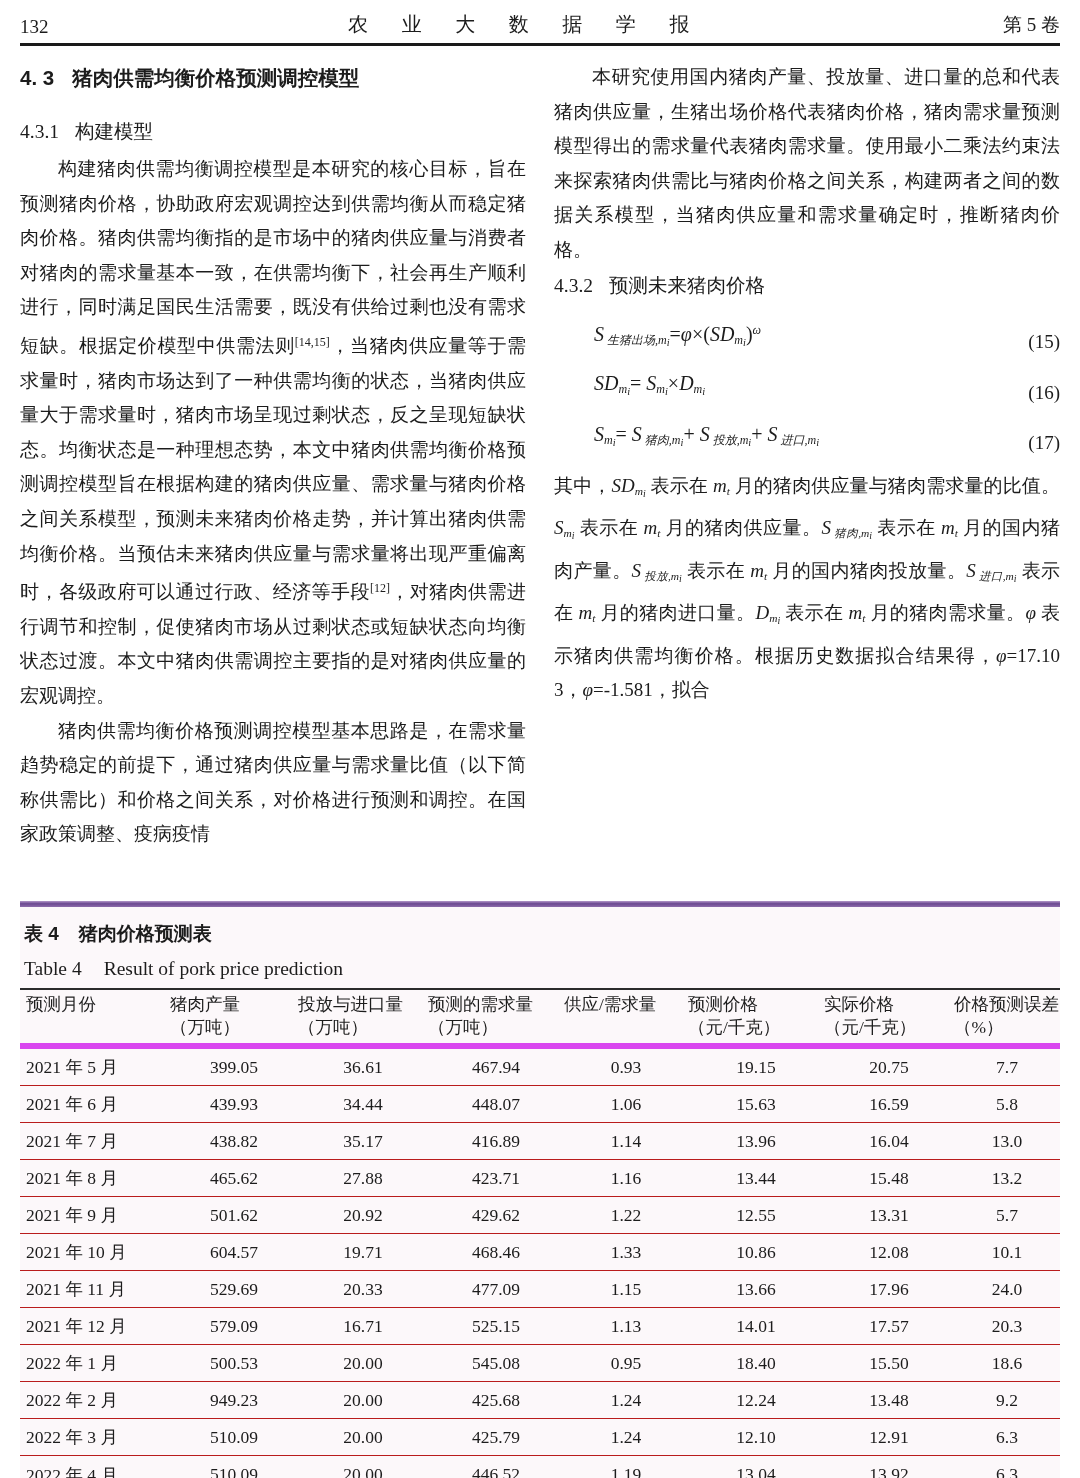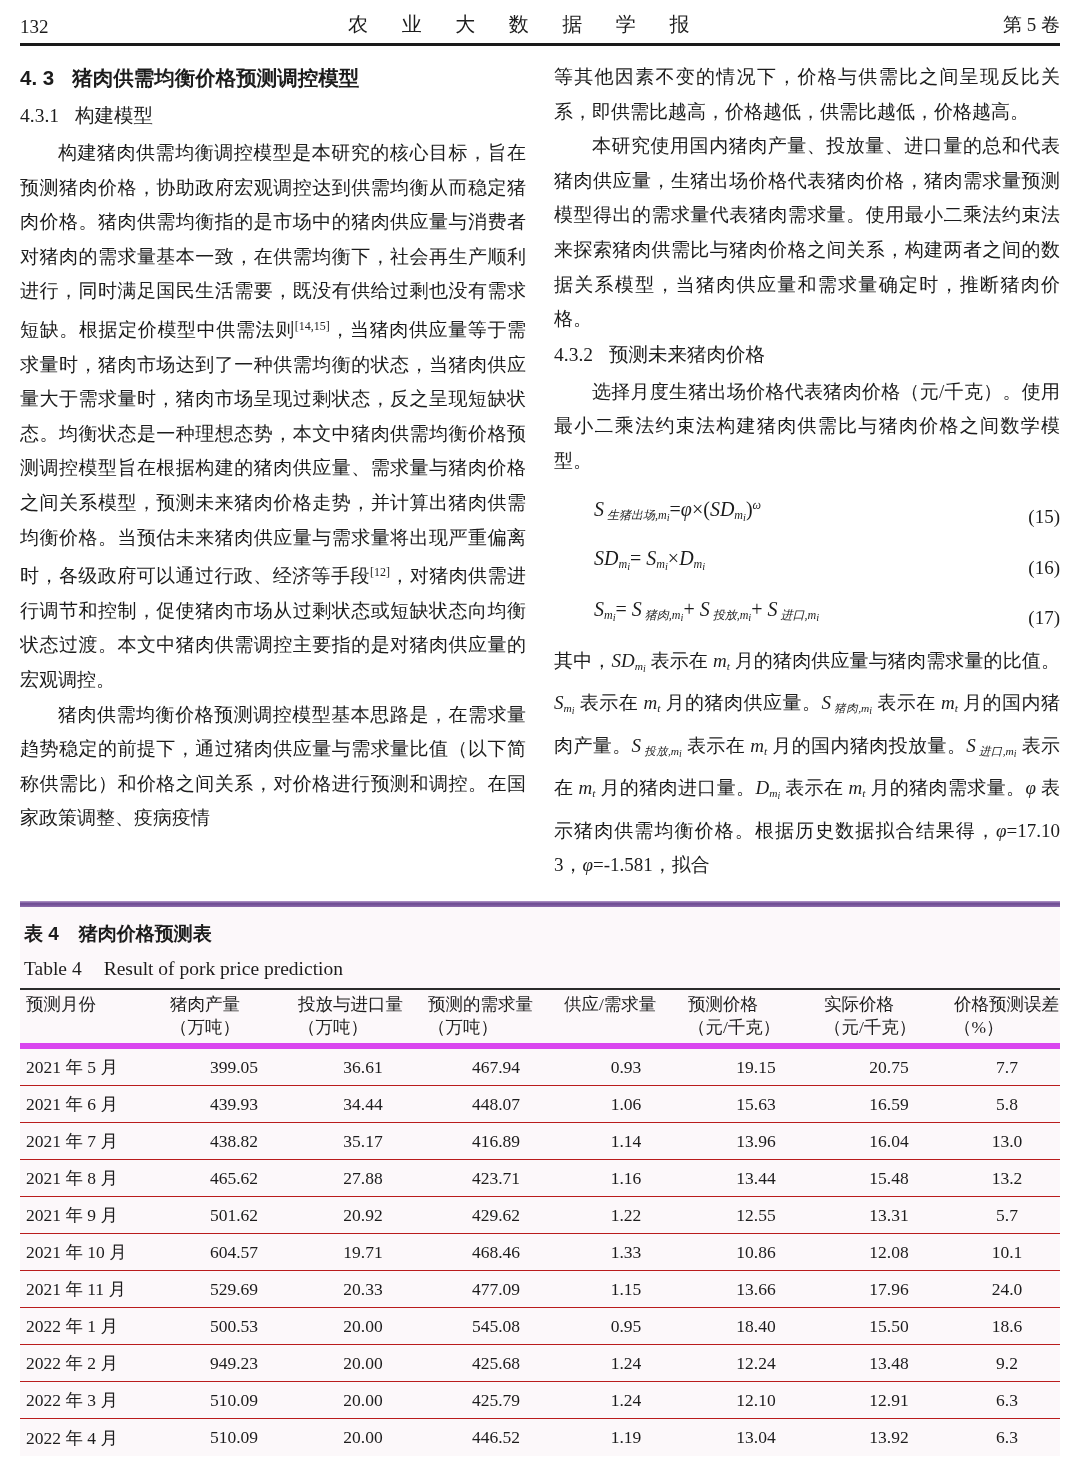--- a/index.html
+++ b/index.html
@@ -31,21 +31,21 @@
   }
   .col { width: 506px; }
   .body-p {
     font-size: 19px; line-height: 34.6px; text-align: justify;
     word-break: break-all;
   }
   .body-p.indent { text-indent: 2em; }
   sup.ref { font-size: 12px; vertical-align: 6px; }
   .sec-heading {
     font-family: "Liberation Sans", "DejaVu Sans", sans-serif;
-    font-size: 20.5px; font-weight: bold; line-height: 36px; margin-bottom: 2px;
+    font-size: 20.5px; font-weight: bold; line-height: 36px; margin-bottom: 18px;
   }
   .sec-heading .num { margin-right: 18px; }
   .subsec { font-size: 19.5px; font-weight: normal; line-height: 36px; margin-bottom: 2px; }
   .subsec .num { margin-right: 16px; }
 
   
   .equation {
     display: flex; justify-content: space-between; align-items: flex-end;
     margin: 11px 0 11px 40px; font-size: 20px; line-height: 30px;
   }
@@ -108,26 +108,24 @@
         <span class="num">4. 3</span><span>猪肉供需均衡价格预测调控模型</span>
       </div>
       <div class="subsec">
         <span class="num">4.3.1</span><span>构建模型</span>
       </div>
       <p class="body-p indent"><span>构建猪肉供需均衡调控模型是本研究的核心目标，旨在预测猪肉价格，协助政府宏观调控达到供需均衡从而稳定猪肉价格。猪肉供需均衡指的是市场中的猪肉供应量与消费者对猪肉的需求量基本一致，在供需均衡下，社会再生产顺利进行，同时满足国民生活需要，既没有供给过剩也没有需求短缺。根据定价模型中供需法则</span><sup class="ref">[14,15]</sup><span>，当猪肉供应量等于需求量时，猪肉市场达到了一种供需均衡的状态，当猪肉供应量大于需求量时，猪肉市场呈现过剩状态，反之呈现短缺状态。均衡状态是一种理想态势，本文中猪肉供需均衡价格预测调控模型旨在根据构建的猪肉供应量、需求量与猪肉价格之间关系模型，预测未来猪肉价格走势，并计算出猪肉供需均衡价格。当预估未来猪肉供应量与需求量将出现严重偏离时，各级政府可以通过行政、经济等手段</span><sup class="ref">[12]</sup><span>，对猪肉供需进行调节和控制，促使猪肉市场从过剩状态或短缺状态向均衡状态过渡。本文中猪肉供需调控主要指的是对猪肉供应量的宏观调控。</span></p>
       <p class="body-p indent">猪肉供需均衡价格预测调控模型基本思路是，在需求量趋势稳定的前提下，通过猪肉供应量与需求量比值（以下简称供需比）和价格之间关系，对价格进行预测和调控。在国家政策调整、疫病疫情</p>
     </div>
 
     <div class="col">
-      <p class="body-p">等其他因素不变的情况下，价格与供需比之间呈现反比关系，即供需比越高，价格越低，供需比越低，价格越高。</p>
       <p class="body-p indent">本研究使用国内猪肉产量、投放量、进口量的总和代表猪肉供应量，生猪出场价格代表猪肉价格，猪肉需求量预测模型得出的需求量代表猪肉需求量。使用最小二乘法约束法来探索猪肉供需比与猪肉价格之间关系，构建两者之间的数据关系模型，当猪肉供应量和需求量确定时，推断猪肉价格。</p>
       <div class="subsec">
         <span class="num">4.3.2</span><span>预测未来猪肉价格</span>
       </div>
-      <p class="body-p indent">选择月度生猪出场价格代表猪肉价格（元/千克）。使用最小二乘法约束法构建猪肉供需比与猪肉价格之间数学模型。</p>
 
       <div class="equation">
         <span class="eq-body"><span class="tk-v">S</span><span class="tk-s"> 生猪出场,m</span><span class="tk-ss">i</span><span class="tk-p">=</span><span class="tk-v">φ</span><span class="tk-p">×(</span><span class="tk-v">SD</span><span class="tk-s">m</span><span class="tk-ss">i</span><span class="tk-p">)</span><span class="tk-sup">ω</span></span>
         <span class="eq-no">(15)</span>
       </div>
       <div class="equation">
         <span class="eq-body"><span class="tk-v">SD</span><span class="tk-s">m</span><span class="tk-ss">i</span><span class="tk-p">= </span><span class="tk-v">S</span><span class="tk-s">m</span><span class="tk-ss">i</span><span class="tk-p">×</span><span class="tk-v">D</span><span class="tk-s">m</span><span class="tk-ss">i</span></span>
         <span class="eq-no">(16)</span>
       </div>
       <div class="equation">
@@ -246,20 +244,30 @@
           <div class="t-cell first">2021 年 11 月</div>
           <div class="t-cell">529.69</div>
           <div class="t-cell">20.33</div>
           <div class="t-cell">477.09</div>
           <div class="t-cell">1.15</div>
           <div class="t-cell">13.66</div>
           <div class="t-cell">17.96</div>
           <div class="t-cell">24.0</div>
         </div>
         <div class="t-row t-grid">
+          <div class="t-cell first">2021 年 12 月</div>
+          <div class="t-cell">579.09</div>
+          <div class="t-cell">16.71</div>
+          <div class="t-cell">525.15</div>
+          <div class="t-cell">1.13</div>
+          <div class="t-cell">14.01</div>
+          <div class="t-cell">17.57</div>
+          <div class="t-cell">20.3</div>
+        </div>
+        <div class="t-row t-grid">
           <div class="t-cell first">2022 年 1 月</div>
           <div class="t-cell">500.53</div>
           <div class="t-cell">20.00</div>
           <div class="t-cell">545.08</div>
           <div class="t-cell">0.95</div>
           <div class="t-cell">18.40</div>
           <div class="t-cell">15.50</div>
           <div class="t-cell">18.6</div>
         </div>
         <div class="t-row t-grid">

